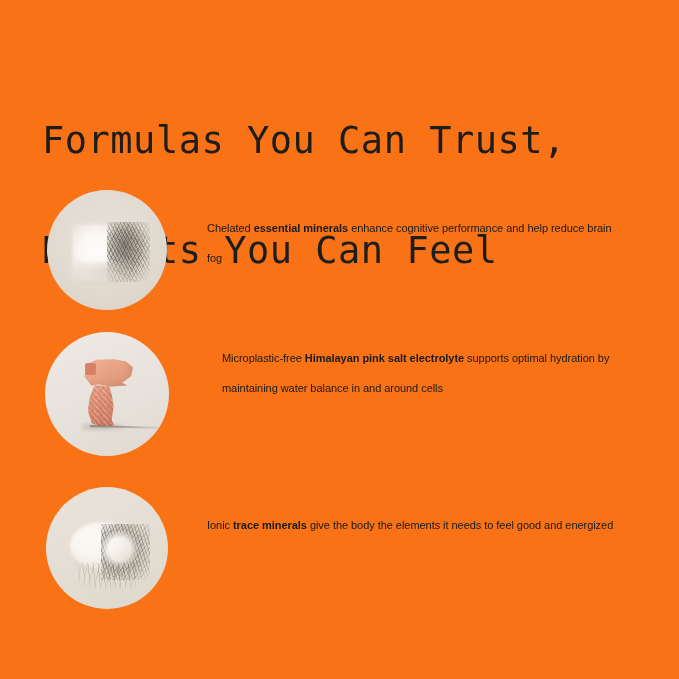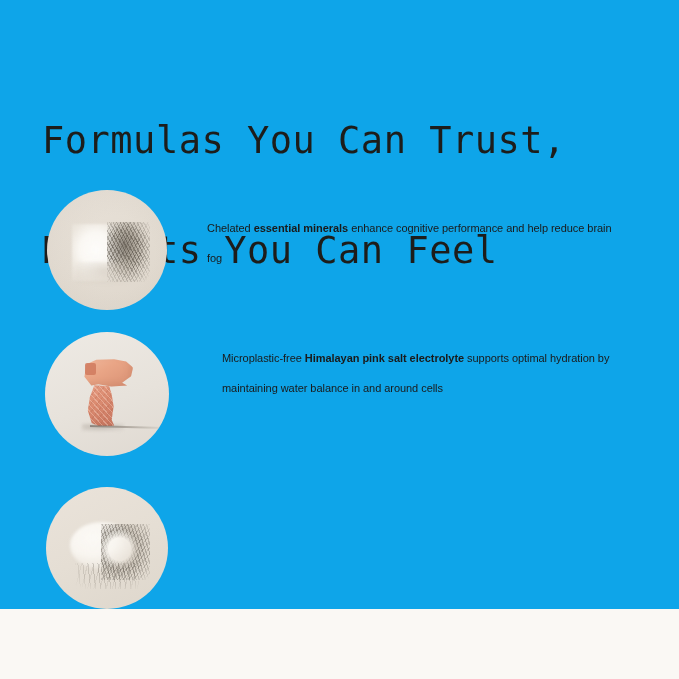--- a/index.html
+++ b/index.html
@@ -9,22 +9,22 @@
   body {
     width: 679px;
     height: 679px;
     background: #faf8f4;
     font-family: "Liberation Sans", sans-serif;
     overflow: hidden;
   }
   .page {
     position: relative;
     width: 679px;
-    height: 609px;
-    background: #0ea5e9;
+    height: 679px;
+    background: #f97316;
     box-sizing: border-box;
   }
 
   
   .heading {
     position: absolute;
     left: 42px;
     top: 33px;
     width: 600px;
     font-family: "DejaVu Sans Mono", "Liberation Mono", monospace;
@@ -283,16 +283,19 @@
     </div>
 
     <div class="feature-row row-3">
       <div class="feature-media">
         <div class="img-mound">
           <div class="mound-body"></div>
           <div class="mound-grains"></div>
           <div class="mound-scatter"></div>
         </div>
       </div>
+      <p class="feature-text">
+        <span>Ionic </span><b>trace minerals</b><span> give the body the elements it needs to feel good and energized</span>
+      </p>
     </div>
 
   </div>
 </div>
 
 </body></html>

